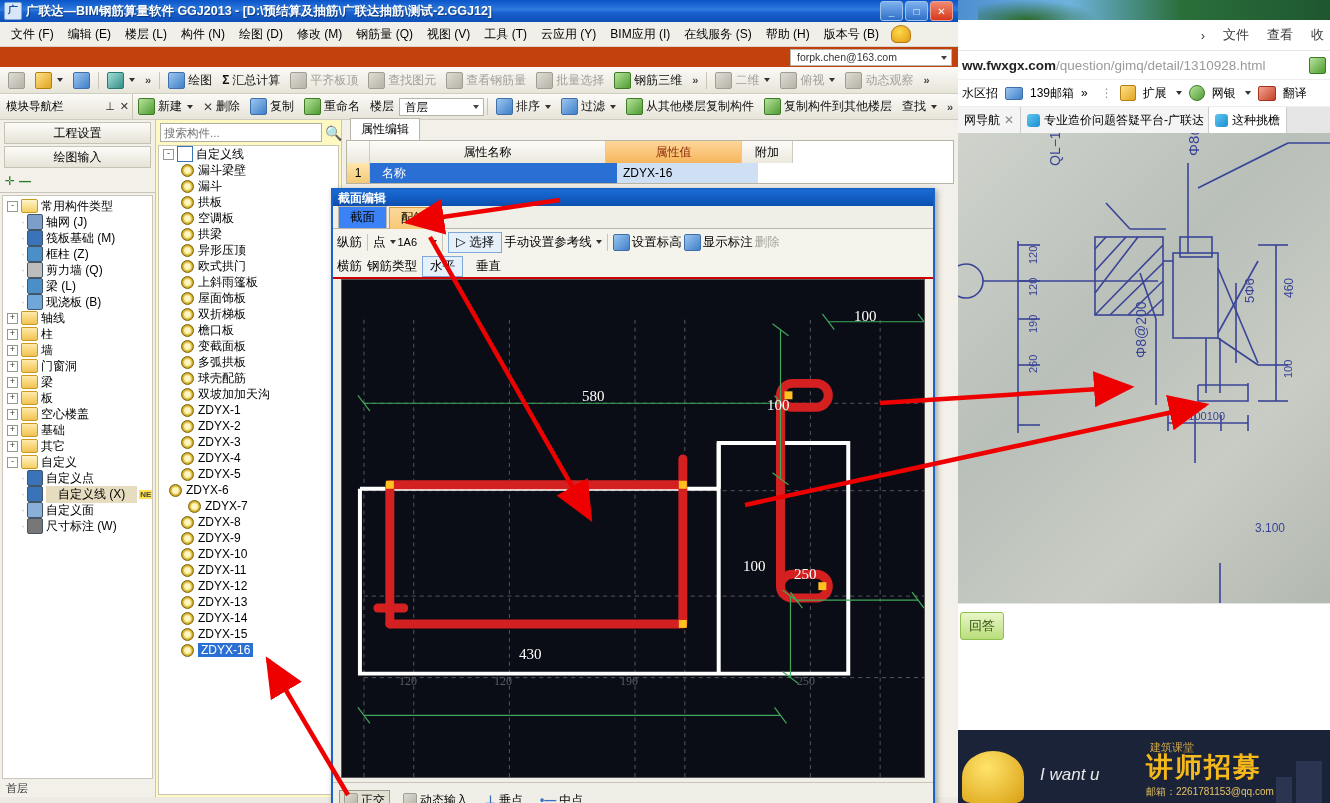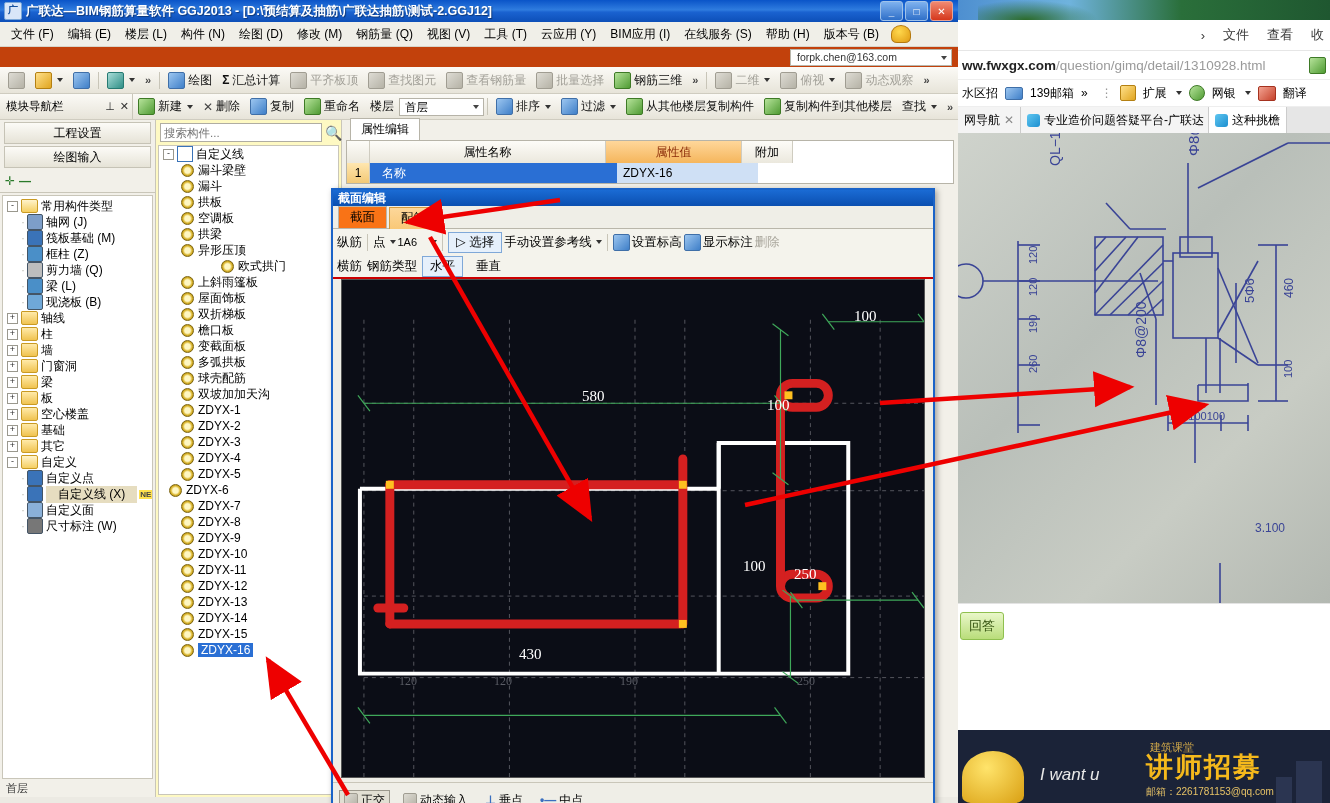--- a/index.html
+++ b/index.html
@@ -99,21 +99,21 @@
      display:flex;align-items:center;justify-content:center;}
   .ptrow .c1{width:235px;background:#2a6fd4;color:#fff;display:flex;align-items:center;padding-left:12px;}
   .ptrow .c2{width:135px;background:#cfe0f5;display:flex;align-items:center;padding-left:6px;}
   
   .dialog{position:absolute;left:331px;top:188px;width:600px;height:615px;
      background:#efeee7;border:2px solid #1a63c8;box-shadow:2px 2px 6px rgba(0,0,0,.35);display:flex;flex-direction:column;}
   .dlg-title{height:16px;background:linear-gradient(to bottom,#1a6bd4,#0b4fb0);color:#fff;font-weight:bold;
      font-size:12px;display:flex;align-items:center;padding:0 5px;}
   .dlg-tabs{height:22px;display:flex;align-items:flex-end;padding-left:5px;background:#efeee7;
      border-bottom:1px solid #b9b6aa;}
-  .dtab{padding:2px 11px;font-size:12.5px;border:1px solid #b9b6aa;border-bottom:none;background:#f97316;margin-right:2px;}
+  .dtab{padding:2px 11px;font-size:12.5px;border:1px solid #b9b6aa;border-bottom:none;background:#3b82f6;margin-right:2px;}
   .dtab.active{background:linear-gradient(to bottom,#fdd79a,#f9c877);border-color:#d49b3e;position:relative;top:1px;}
   .dlg-tb{height:26px;display:flex;align-items:center;gap:2px;padding:0 4px;background:#f4f3ec;}
   .dlg-tb2{height:22px;display:flex;align-items:center;gap:5px;padding:0 4px;background:#f4f3ec;
      border-bottom:2px solid #c00;}
   .seg{border:1px solid #7fa8d8;background:#e6f0fb;padding:1px 7px;font-size:12.5px;}
   .seg.plain{border:1px solid transparent;background:transparent;}
   .canvas{flex:1;background:#0b0d16;margin:0 8px 4px;border:1px solid #555;position:relative;overflow:hidden;}
   .dlg-status{height:22px;display:flex;align-items:center;gap:9px;padding:0 6px;background:#efeee7;
      border-top:1px solid #c9c6b9;}
   .stchip{display:flex;align-items:center;gap:3px;font-size:12px;padding:1px 4px;margin-top:12px;}
@@ -451,21 +451,21 @@
             <span>空调板</span>
           </div>
           <div class="crow" style="padding-left: 22px;">
             <span class="gear"></span>
             <span>拱梁</span>
           </div>
           <div class="crow" style="padding-left: 22px;">
             <span class="gear"></span>
             <span>异形压顶</span>
           </div>
-          <div class="crow" style="padding-left: 22px; margin-left: 40px;">
+          <div class="crow" style="padding-left: 22px;">
             <span class="gear"></span>
             <span>欧式拱门</span>
           </div>
           <div class="crow" style="padding-left: 22px;">
             <span class="gear"></span>
             <span>上斜雨篷板</span>
           </div>
           <div class="crow" style="padding-left: 22px;">
             <span class="gear"></span>
             <span>屋面饰板</span>
@@ -511,21 +511,21 @@
             <span>ZDYX-4</span>
           </div>
           <div class="crow" style="padding-left: 22px;">
             <span class="gear"></span>
             <span>ZDYX-5</span>
           </div>
           <div class="crow" style="padding-left: 10px;">
             <span class="gear"></span>
             <span>ZDYX-6</span>
           </div>
-          <div class="crow" style="padding-left: 22px;">
+          <div class="crow" style="padding-left: 29px;">
             <span class="gear"></span>
             <span>ZDYX-7</span>
           </div>
           <div class="crow" style="padding-left: 22px;">
             <span class="gear"></span>
             <span>ZDYX-8</span>
           </div>
           <div class="crow" style="padding-left: 22px;">
             <span class="gear"></span>
             <span>ZDYX-9</span>

